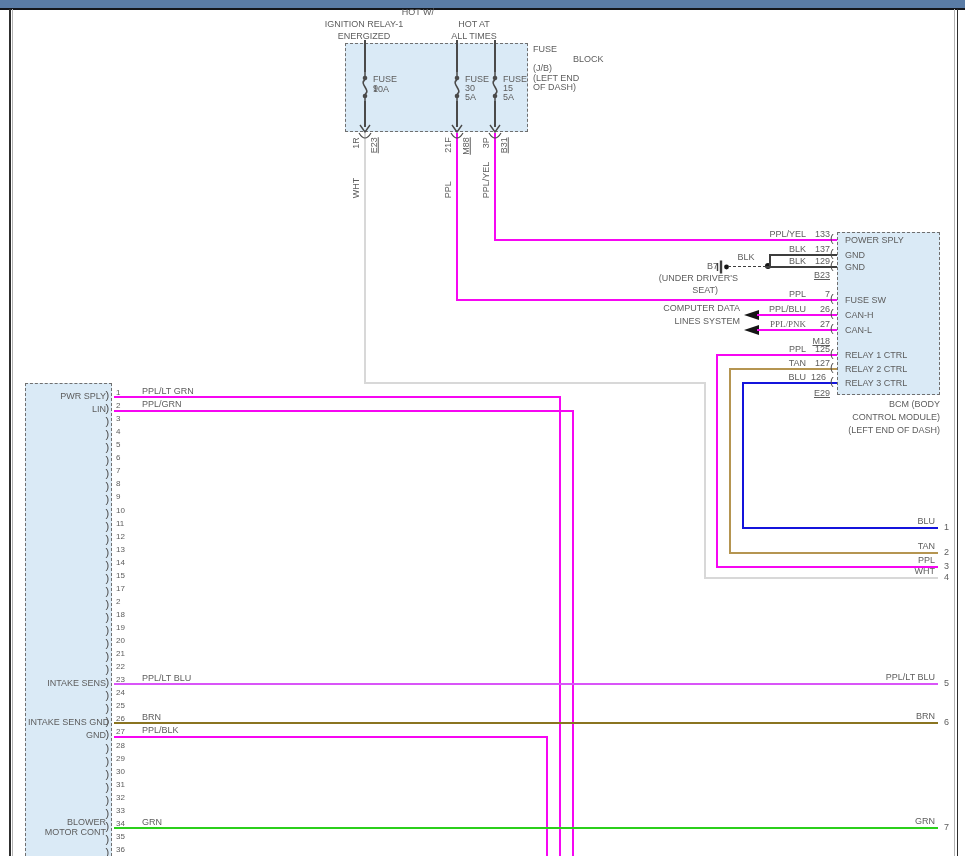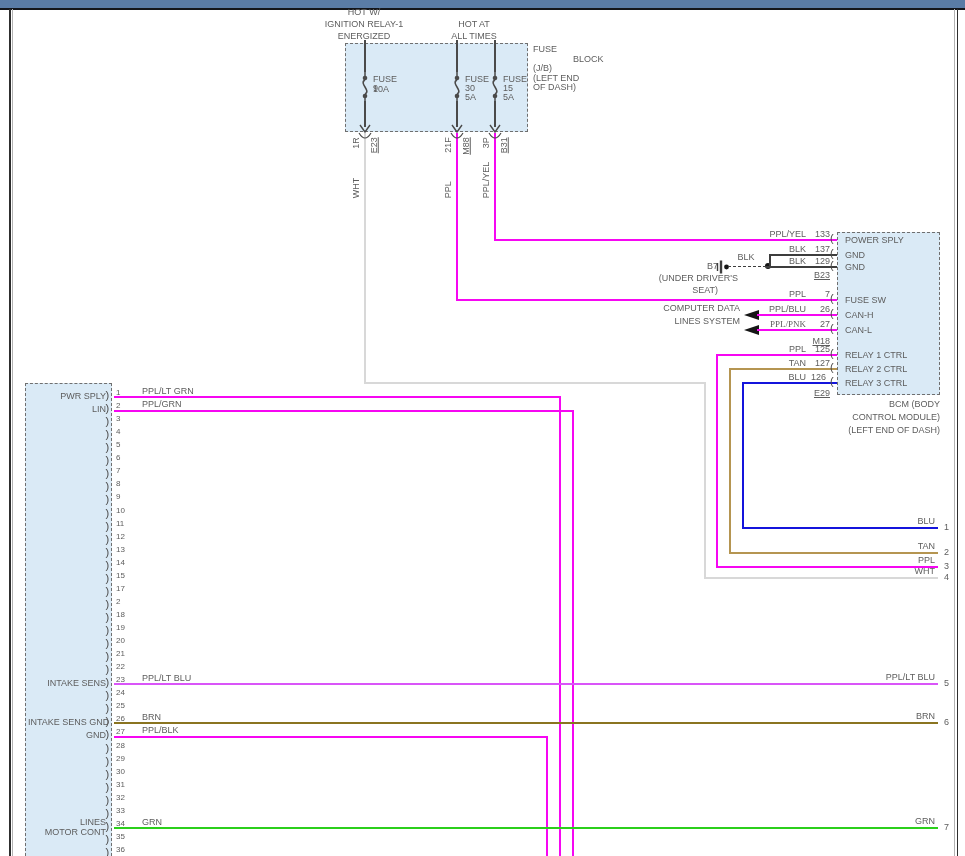--- a/index.html
+++ b/index.html
@@ -30,21 +30,21 @@
   <div class="seg" style="left:11.5px;top:9px;width:1px;height:847px;background:#b3b3b3;"></div>
   <div class="seg" style="left:954px;top:9px;width:1px;height:847px;background:#b3b3b3;"></div>
   <div class="seg" style="left:956.5px;top:9px;width:1.5px;height:847px;background:#2e2e2e;"></div>
 
   <div id="diagram" style="position:absolute;left:0;top:0;width:965px;height:856px;">
 
     <div class="box" style="left:345px;top:43px;width:183px;height:89px;"></div>
     <div class="box" style="left:837px;top:232px;width:103px;height:163px;"></div>
     <div class="box" style="left:25px;top:383px;width:87px;height:473px;border-bottom:none;"></div>
 
-    <div class="t c" style="left:294px;top:7px;width:140px;">HOT W/</div>
+    <div class="t c" style="left:294px;top:7px;width:140px;text-align:right;">HOT W/</div>
     <div class="t c" style="left:294px;top:19px;width:140px;">IGNITION RELAY-1</div>
     <div class="t c" style="left:294px;top:31px;width:140px;">ENERGIZED</div>
     <div class="t c" style="left:404px;top:19px;width:140px;">HOT AT</div>
     <div class="t c" style="left:404px;top:31px;width:140px;">ALL TIMES</div>
 
     <div class="t" style="left:533px;top:44px;">FUSE</div>
     <div class="t" style="left:533px;top:54px;margin-left:40px;">BLOCK</div>
     <div class="t" style="left:533px;top:63px;">(J/B)</div>
     <div class="t" style="left:533px;top:73px;">(LEFT END</div>
     <div class="t" style="left:533px;top:82px;">OF DASH)</div>
@@ -263,21 +263,21 @@
       <div class="pnum" style="left: 116px; top: 818.881px;">34</div>
       <div class="bracket" style="left: 105.5px; top: 833.938px;">)</div>
       <div class="pnum" style="left: 116px; top: 831.938px;">35</div>
       <div class="bracket" style="left: 105.5px; top: 846.995px;">)</div>
       <div class="pnum" style="left: 116px; top: 844.995px;">36</div>
       <div class="t r" style="left: 28px; width: 78px; top: 391px;">PWR SPLY</div>
       <div class="t r" style="left: 28px; width: 78px; top: 404.057px;">LIN</div>
       <div class="t r" style="left: 28px; width: 78px; top: 678.254px;">INTAKE SENS</div>
       <div class="t r" style="left: 28px; width: 78px; top: 717.425px;">INTAKE SENS GND</div>
       <div class="t r" style="left: 28px; width: 78px; top: 730.482px;">GND</div>
-      <div class="t r" style="left: 28px; width: 78px; top: 816.881px;">LINES</div>
+      <div class="t r" style="left: 28px; width: 78px; top: 816.881px;">BLOWER</div>
       <div class="t r" style="left: 28px; width: 78px; top: 827.381px;">MOTOR CONT</div>
       <div class="t" style="left: 142px; top: 386px;">PPL/LT GRN</div>
       <div class="t" style="left: 142px; top: 399.057px;">PPL/GRN</div>
       <div class="t" style="left: 142px; top: 673.254px;">PPL/LT BLU</div>
       <div class="t" style="left: 142px; top: 712.425px;">BRN</div>
       <div class="t" style="left: 142px; top: 725.482px;">PPL/BLK</div>
       <div class="t" style="left: 142px; top: 816.881px;">GRN</div>
       <div class="t r" style="left: 835px; top: 516px; width: 100px;">BLU</div>
       <div class="t" style="left: 944px; top: 522px;">1</div>
       <div class="t r" style="left: 835px; top: 541px; width: 100px;">TAN</div>

